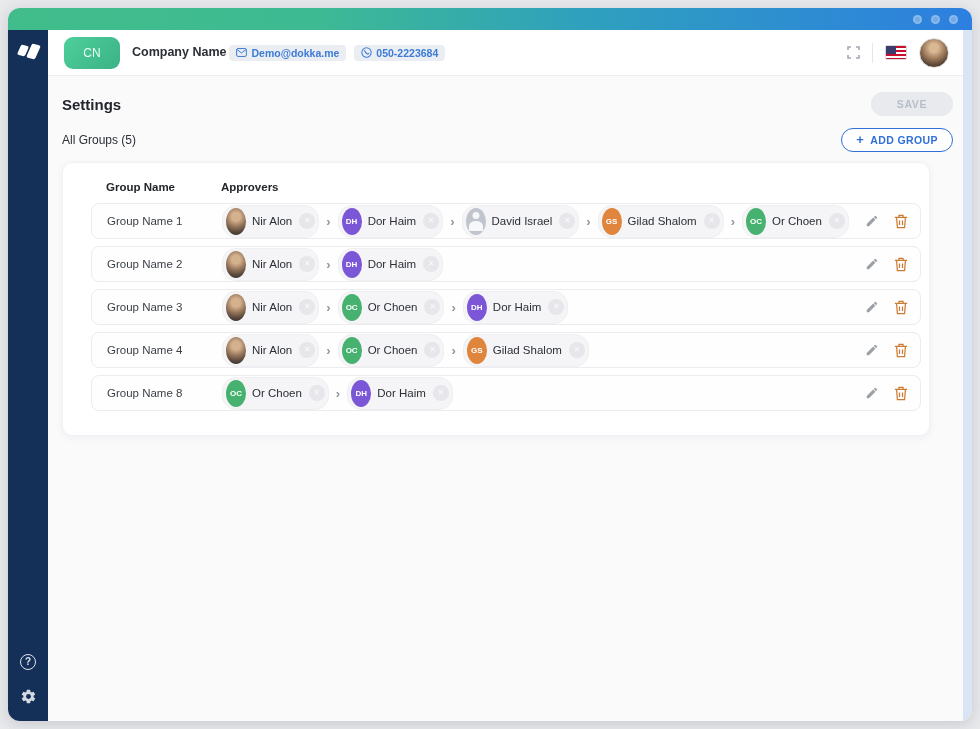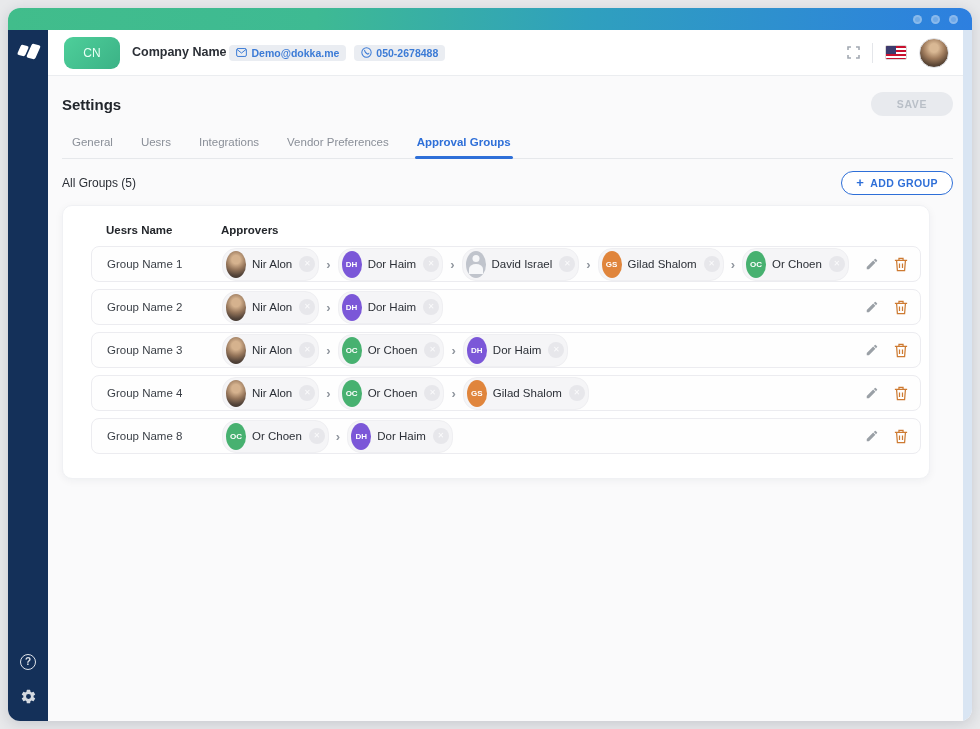--- a/index.html
+++ b/index.html
@@ -122,21 +122,21 @@
                   <rect x="0.6" y="0.6" width="10.8" height="8.8" rx="1.6"></rect>
                   <path d="M1 1.6l5 4 5-4"></path>
                 </svg>
               <span>Demo@dokka.me</span>
             </span>
             <span class="badge">
               <svg width="11" height="11" viewBox="0 0 12 12" fill="none" stroke="#3c7bd6" stroke-width="1.1">
                   <circle cx="6" cy="6" r="5.1"></circle>
                   <path d="M3.9 3.6c.3 2 1.5 3.5 3.7 4.3l1-1.1" stroke-linecap="round"></path>
                 </svg>
-              <span>050-2678488</span>
+              <span>050-2223684</span>
             </span>
           </div>
         </div>
         <div class="header-right">
           <span class="act" style="cursor:pointer">
             <svg width="13" height="13" viewBox="0 0 13 13" fill="none" stroke="#a3a9b2" stroke-width="1.6">
                 <path d="M1 4V1h3M9 1h3v3M12 9v3H9M4 12H1V9"></path>
               </svg>
           </span>
           <span class="hdr-divider"></span>
@@ -145,39 +145,32 @@
         </div>
       </div>
 
       <div class="content">
 
         <div class="title-row">
           <h1 class="page-title">Settings</h1>
           <button class="save-btn">SAVE</button>
         </div>
 
-        <div class="tabs" id="tabs">
-            <span class="tab">General</span>
-            <span class="tab">Uesrs</span>
-            <span class="tab">Integrations</span>
-            <span class="tab">Vendor Preferences</span>
-            <span class="tab active">Approval Groups</span>
-          </div>
 
         <div class="groups-head">
           <span class="all-groups">All Groups (5)</span>
           <button class="add-group-btn">
             <span class="plus">+</span>
             <span>ADD GROUP</span>
           </button>
         </div>
 
         <div class="card">
           <div class="col-heads">
-            <span class="col-head c1">Uesrs Name</span>
+            <span class="col-head c1">Group Name</span>
             <span class="col-head c2">Approvers</span>
           </div>
           <div class="rows" id="rows">
   <div class="group-row">
     <div class="row-name">Group Name 1</div>
     <div class="row-chips">
   <div class="chip">
     <span class="chip-avatar photo"></span>
     <span class="chip-name">Nir Alon</span>
     <span class="chip-close">✕</span>

